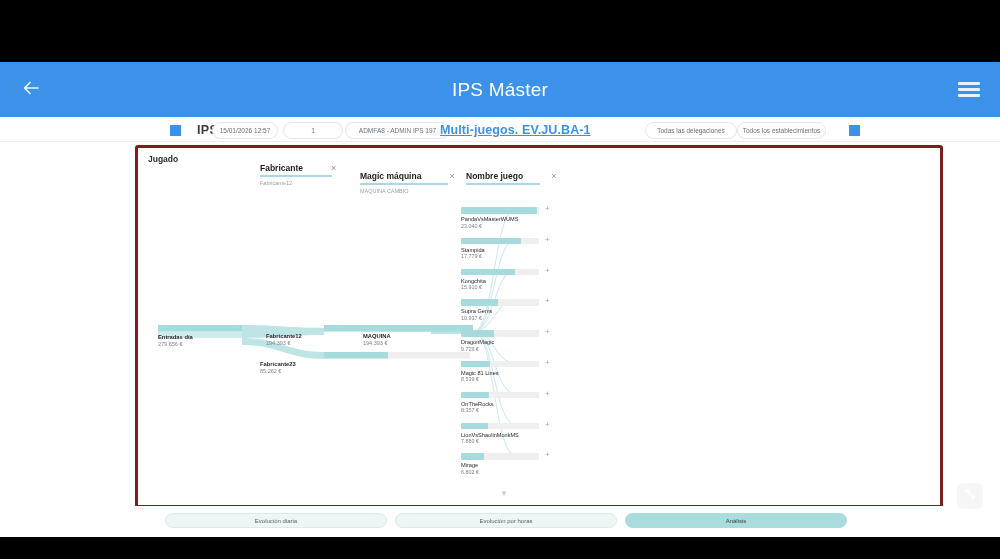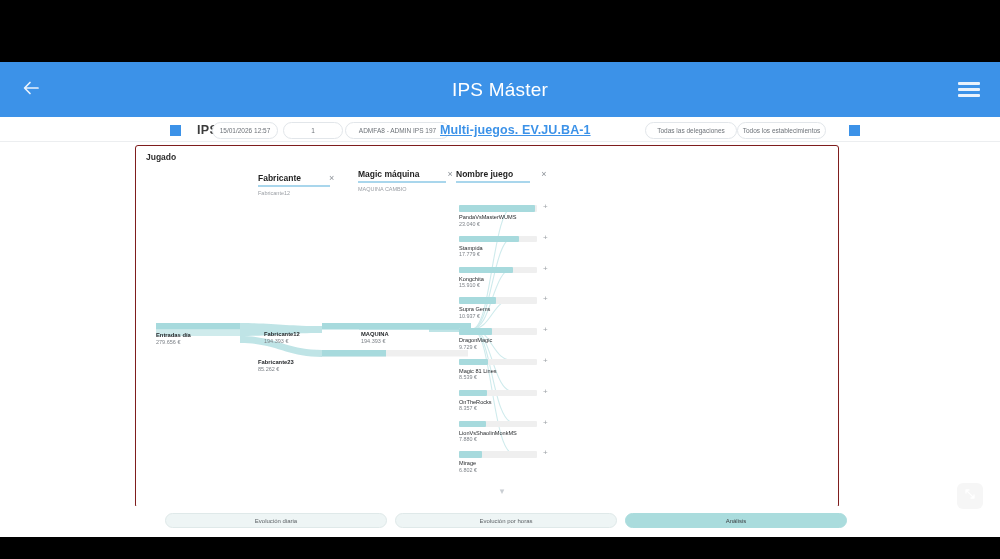--- a/index.html
+++ b/index.html
@@ -64,41 +64,41 @@
     font-size: 12.5px; font-weight: bold; color: #3c92e8;
     text-decoration: underline; letter-spacing: .1px; cursor: pointer;
     white-space: nowrap;
   }
   .blue-box { position: absolute; left: 849px; width: 11px; height: 11px; background: #3c92e8; cursor: pointer; }
 
   .thin-rule { position: absolute; left: 0; top: 141px; width: 1000px; height: 1px; background: #eceef0; }
 
   
   .card {
-    position: absolute; left: 135px; top: 145px; width: 704px; height: 363px;
-    background: #fff; border: 1px solid #7f1d1d; border-radius: 3px;
+    position: absolute; left: 135px; top: 145px; width: 808px; height: 363px;
+    background: #fff; border: 3px solid #7f1d1d; border-radius: 3px;
     box-shadow: 0 0 2px rgba(0,0,0,.04);
     overflow: hidden;
   }
   .card-title {
     position: absolute; left: 10px; top: 6px;
     font-size: 8.5px; font-weight: bold; color: #2d2d2d;
   }
 
   
   .colhead { position: absolute; }
   .colhead-row { display: flex; align-items: center; gap: 28px; }
   .colhead-label { font-size: 8.5px; font-weight: bold; color: #1f1f1f; white-space: nowrap; }
   .colhead-x { font-size: 9px; color: #8b9097; cursor: pointer; line-height: 1; }
   .colhead-underline { height: 1.5px; background: #a9d6ec; margin-top: 2px; }
   .colhead-sub { font-size: 5.5px; color: #9a9ea4; margin-top: 3px; white-space: nowrap; }
 
-  .ch-fab { left: 122px; top: 27px; }
+  .ch-fab { left: 122px; top: 15px; }
   .ch-mod { left: 222px; top: 23px; }
-  .ch-nom { left: 320px; top: 23px; }
+  .ch-nom { left: 328px; top: 23px; }
 
   
   .sankey { position: absolute; left: 0; top: 0; width: 727px; height: 363px; }
 
   
   .node-lbl { position: absolute; white-space: nowrap; }
   .node-name { font-size: 5.8px; font-weight: bold; color: #26292c; }
   .node-val  { font-size: 5.5px; color: #7d8288; margin-top: .5px; }
 
   

